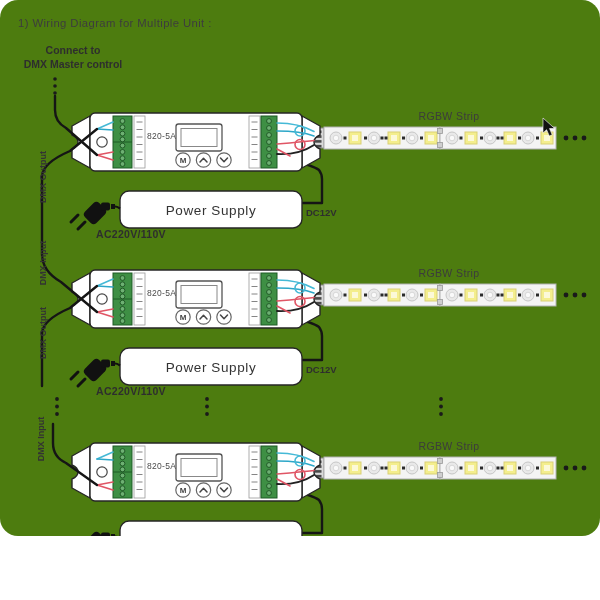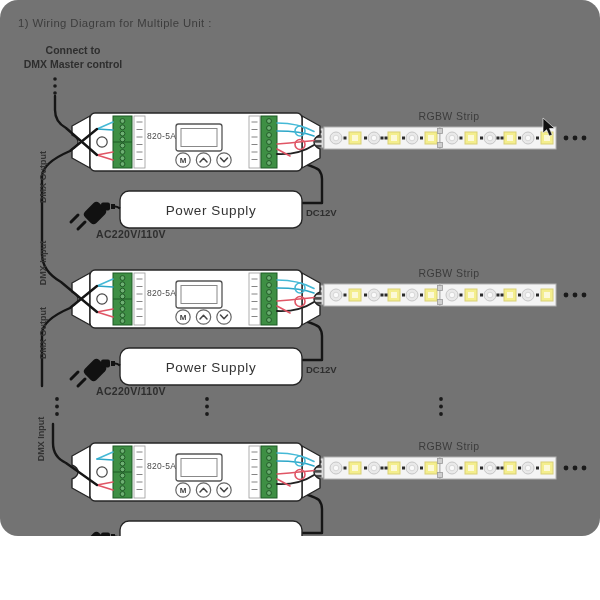--- a/index.html
+++ b/index.html
@@ -1,16 +1,16 @@
 <!DOCTYPE html>
 <html><head>
 <meta charset="utf-8">
 <style>
   html,body{margin:0;padding:0;background:#ffffff;}
-  .canvas{position:relative;width:600px;height:536px;background:#737373;overflow:hidden;
+  .canvas{position:relative;width:600px;height:536px;background:#4d7c0f;overflow:hidden;
           font-family:"Liberation Sans", sans-serif;border-radius:18px;}
   svg text{font-family:"Liberation Sans", sans-serif;fill:#3a3a3a;}
   .title-text{font-size:11.3px;letter-spacing:.4px;fill:#3d3d3d;}
   .bold-label{font-weight:bold;fill:#2e2e2e;}
   .master-label{font-size:10.5px;}
   .rot-label{font-size:9px;font-weight:bold;fill:#333;}
   .model-label{font-size:8.5px;fill:#4a4a4a;letter-spacing:.3px;}
   .ps-label{font-size:13.5px;fill:#333;letter-spacing:.6px;}
   .dc-label{font-size:9.5px;font-weight:bold;fill:#2e2e2e;}
   .ac-label{font-size:10.5px;font-weight:bold;fill:#2e2e2e;letter-spacing:.3px;}

